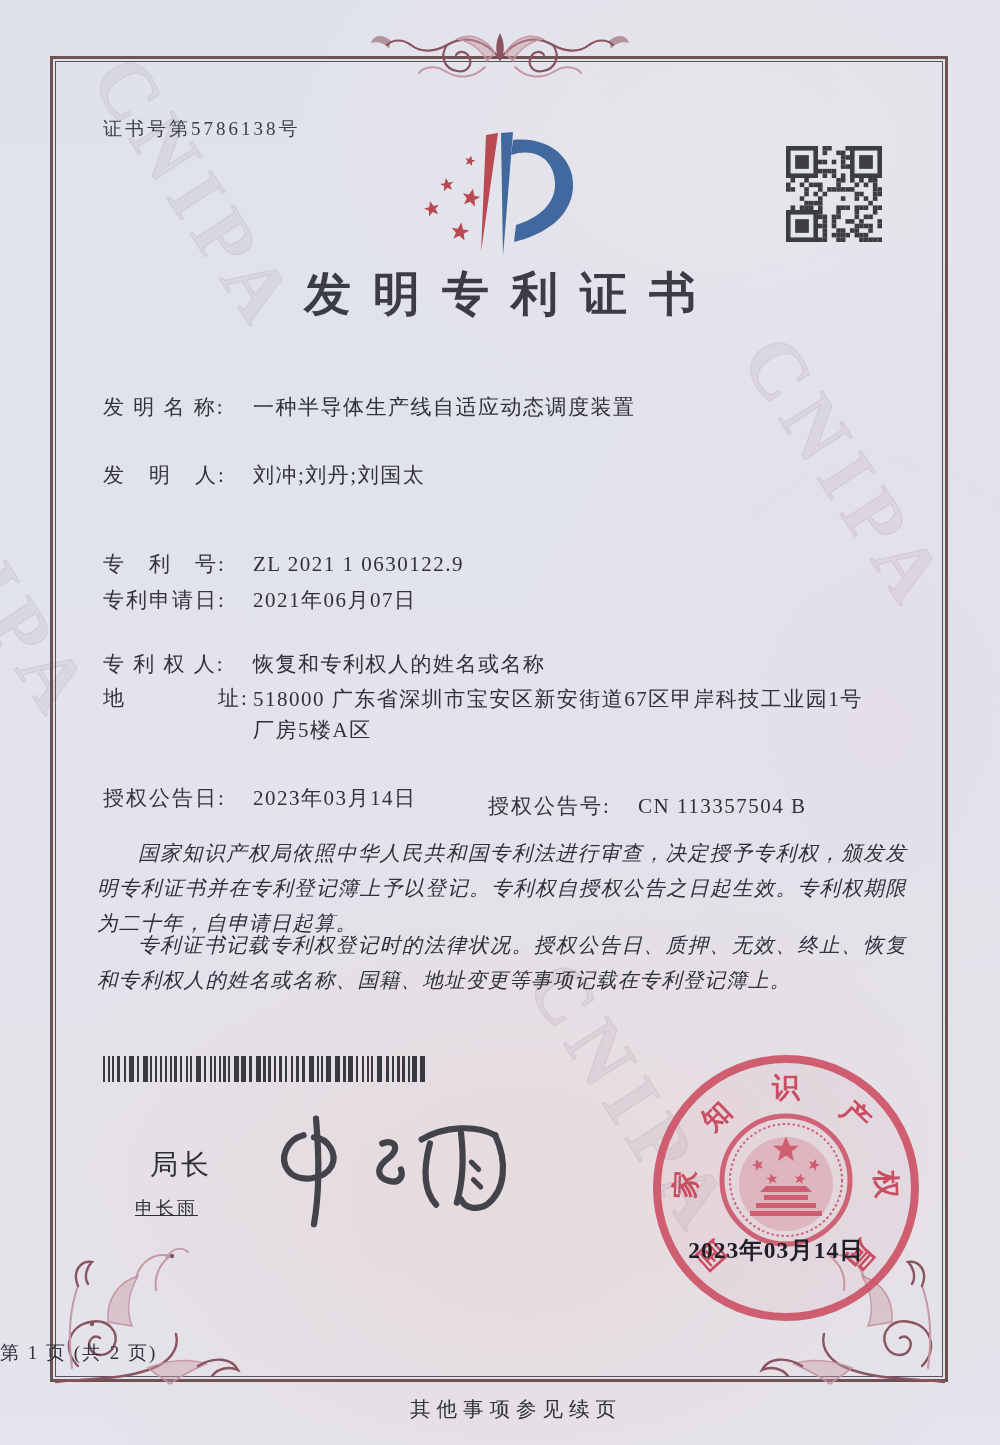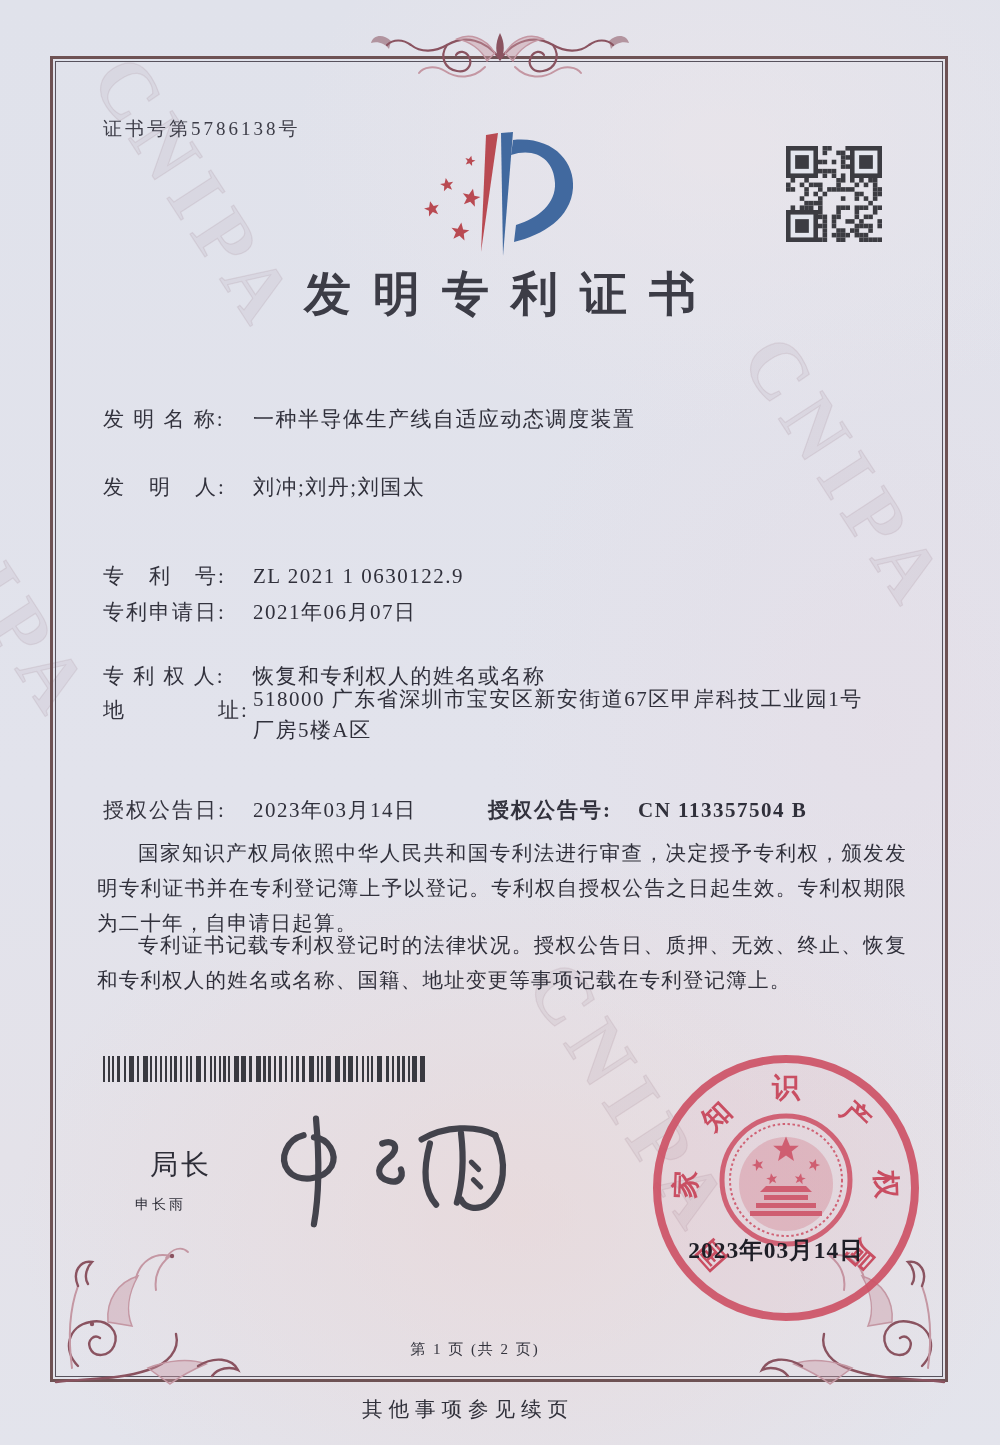--- a/index.html
+++ b/index.html
@@ -40,44 +40,44 @@
   .cert-no{position:absolute;left:103px;top:116px;font-size:19px;letter-spacing:3px;color:#3d3d48;}
   .logo{position:absolute;left:415px;top:128px;width:170px;height:132px;}
   .qr{position:absolute;left:786px;top:146px;width:96px;height:96px;}
   .title-wrap{position:absolute;left:0;top:263px;width:100%;text-align:center;}
   .title{
     display:inline-block;font-size:47px;font-weight:700;color:#3c3c46;
     letter-spacing:22px;margin-right:-22px;
   }
   
   .f-row{position:absolute;left:103px;font-size:21px;color:#30303b;white-space:nowrap;}
-  .flabel{display:inline-block;min-width:150px;letter-spacing:2px;color:#33333e;margin-top:12px;}
+  .flabel{display:inline-block;min-width:150px;letter-spacing:2px;color:#33333e;}
   .fvalue{letter-spacing:1.5px;}
   .f-name{top:393px;}
   .f-inventor{top:461px;}
   .f-patno{top:550px;}
   .f-filing{top:586px;}
   .f-patentee{top:650px;}
   .f-addr{top:684px;display:flex;white-space:normal;}
   .f-addr .flabel{flex:0 0 150px;}
   .f-addr .fvalue{width:610px;line-height:31px;}
   .f-grant{top:784px;}
-  .f-grant .pair2{position:absolute;left:385px;top:0;white-space:nowrap;font-weight:bold;}
+  .f-grant .pair2{position:absolute;left:385px;top:8px;white-space:nowrap;}
   
   .para{
     position:absolute;left:97px;width:810px;font-size:20.5px;line-height:35px;
-    color:#30303b;text-align:justify;text-indent:2em;letter-spacing:1.2px;
+    color:#30303b;text-align:justify;text-indent:2em;letter-spacing:1.2px;font-style:italic;
   }
   .para1{top:836px;}
   .para2{top:928px;}
   
   .barcode{position:absolute;left:103px;top:1056px;width:330px;height:26px;}
   
   .signer-title{position:absolute;left:150px;top:1146px;font-size:28px;letter-spacing:3px;color:#2e2e38;}
-  .signer-name{position:absolute;left:135px;top:1196px;font-size:14px;letter-spacing:3px;color:#2e2e38;}
+  .signer-name{position:absolute;left:135px;top:1196px;font-size:18px;letter-spacing:3px;color:#2e2e38;text-decoration:underline;}
   .signature{position:absolute;left:258px;top:1112px;width:290px;height:120px;}
   
   .seal{position:absolute;left:646px;top:1048px;width:280px;height:280px;}
   .seal-ring{position:absolute;inset:0;}
   .seal-char{
     position:absolute;left:50%;top:50%;font-size:28px;font-weight:700;color:#c94e62;
     transform:translate(-50%,-50%) rotate(var(--a)) translateY(-100px);
   }
   .seal-char:nth-of-type(1){--a:-132deg;}
   .seal-char:nth-of-type(2){--a:-88deg;}
@@ -85,22 +85,22 @@
   .seal-char:nth-of-type(4){--a:0deg;}
   .seal-char:nth-of-type(5){--a:44deg;}
   .seal-char:nth-of-type(6){--a:88deg;}
   .seal-char:nth-of-type(7){--a:132deg;}
   .seal-emblem{position:absolute;left:70px;top:62px;width:140px;height:140px;}
   .seal-date{
     position:absolute;left:4px;right:24px;top:186px;text-align:center;
     font-size:23.5px;font-weight:600;letter-spacing:1px;color:#1e1e26;
   }
   
-  .page-indicator{position:absolute;left:0;top:1340px;width:950px;text-align:center;font-size:15px;letter-spacing:2px;color:#34343e;}
-  .continuation{position:absolute;left:0;top:1395px;width:930px;text-align:center;}
+  .page-indicator{position:absolute;left:0;top:1340px;width:950px;font-size:19px;letter-spacing:2px;color:#34343e;}
+  .continuation{position:absolute;left:0;top:1395px;width:930px;text-align:center;padding-left:48px;}
   .continuation span{display:inline-block;font-size:20.5px;letter-spacing:6px;margin-right:-6px;color:#30303a;}
 </style>
 </head>
 <body>
 
 <div class="page">
 
   <span class="wm" style="left:150px;top:40px;">CNIPA</span>
   <span class="wm" style="left:800px;top:320px;">CNIPA</span>
   <span class="wm" style="left:-55px;top:430px;">CNIPA</span>

